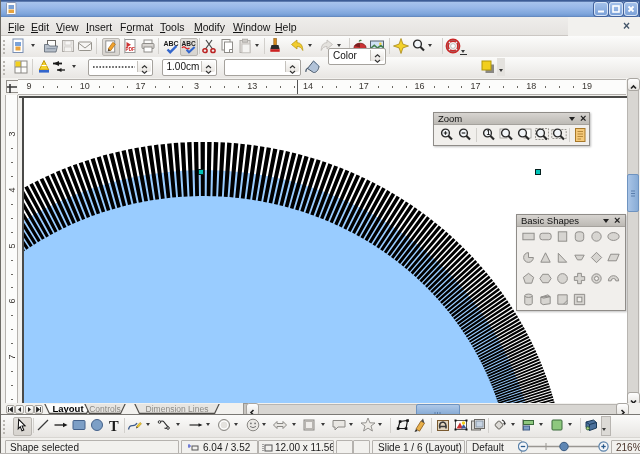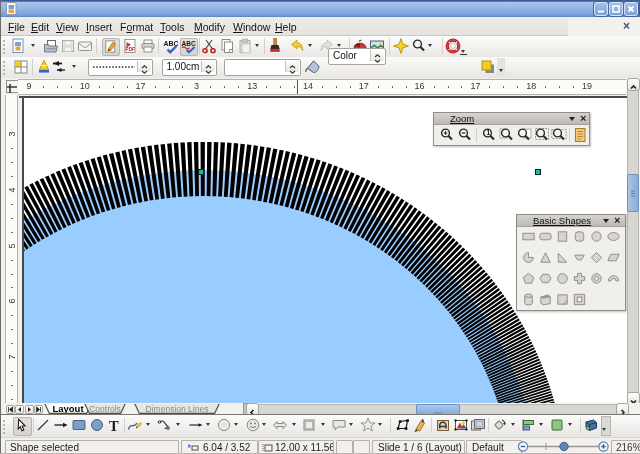--- a/index.html
+++ b/index.html
@@ -49,21 +49,21 @@
 
 #canvas{position:absolute;left:23px;top:97px;width:604px;height:306px;background:#fff;overflow:hidden;}
 #canvtop{position:absolute;left:19px;top:95.5px;width:608px;height:2px;background:#4a4a48;}
 #canvleft{position:absolute;left:21.5px;top:95.5px;width:2px;height:307px;background:#4a4a48;}
 .handle{position:absolute;width:4px;height:4px;background:#00c4b8;border:1px solid #05201e;}
 
 .pal{position:absolute;background:#f1efec;border:1px solid #8f8c88;box-shadow:1px 1px 2px rgba(0,0,0,.25);}
 .pal-title{position:absolute;left:0;top:0;width:100%;height:11px;
   background:linear-gradient(#d7d4d0,#bdbab5);border-bottom:1px solid #a5a29d;
   font-size:9.5px;color:#111;}
-.pal-title span{position:absolute;left:16px;top:0px;text-decoration:underline;}
+.pal-title span{position:absolute;left:4px;top:0px;}
 .pal-dd{position:absolute;width:0;height:0;border-left:3.5px solid transparent;border-right:3.5px solid transparent;border-top:4px solid #222;top:4px;}
 .pal-x{position:absolute;top:-1px;font-size:11px;color:#222;font-weight:bold;}
 
 .sbtrack{position:absolute;background:#d8d6d2;border:1px solid #b8b5b1;}
 .sbbtn{position:absolute;background:linear-gradient(#fefefe,#e6e4e0);border:1px solid #a9a6a1;border-radius:3px;}
 .sbthumb{position:absolute;background:linear-gradient(90deg,#a9c4e6,#88acd6);border:1px solid #6e93c0;border-radius:2px;}
 .sbthumbh{position:absolute;background:linear-gradient(#aec8e8,#84a9d4);border:1px solid #6e93c0;border-radius:2px;}
 
 #tabrow{position:absolute;left:0;top:403px;width:640px;height:11px;background:#f2f1ee;}
 .navbtn{position:absolute;top:1.5px;width:9px;height:9px;box-sizing:border-box;background:linear-gradient(#fcfcfb,#e8e6e2);

